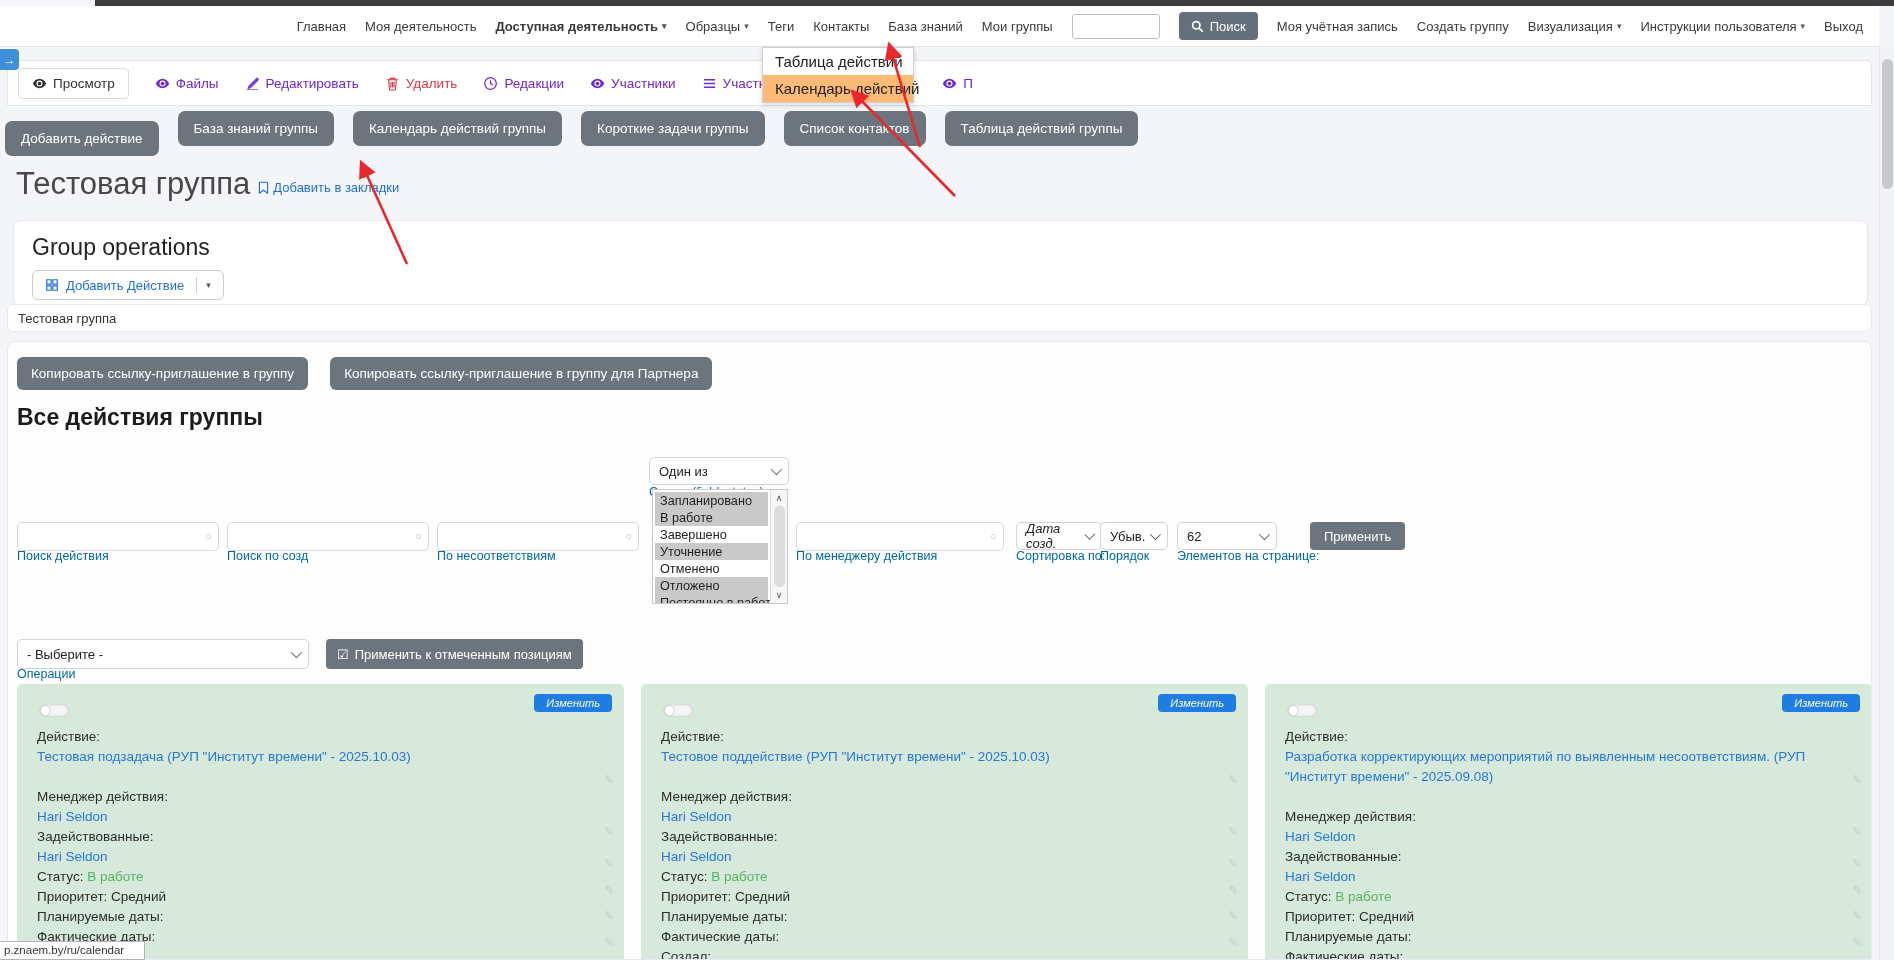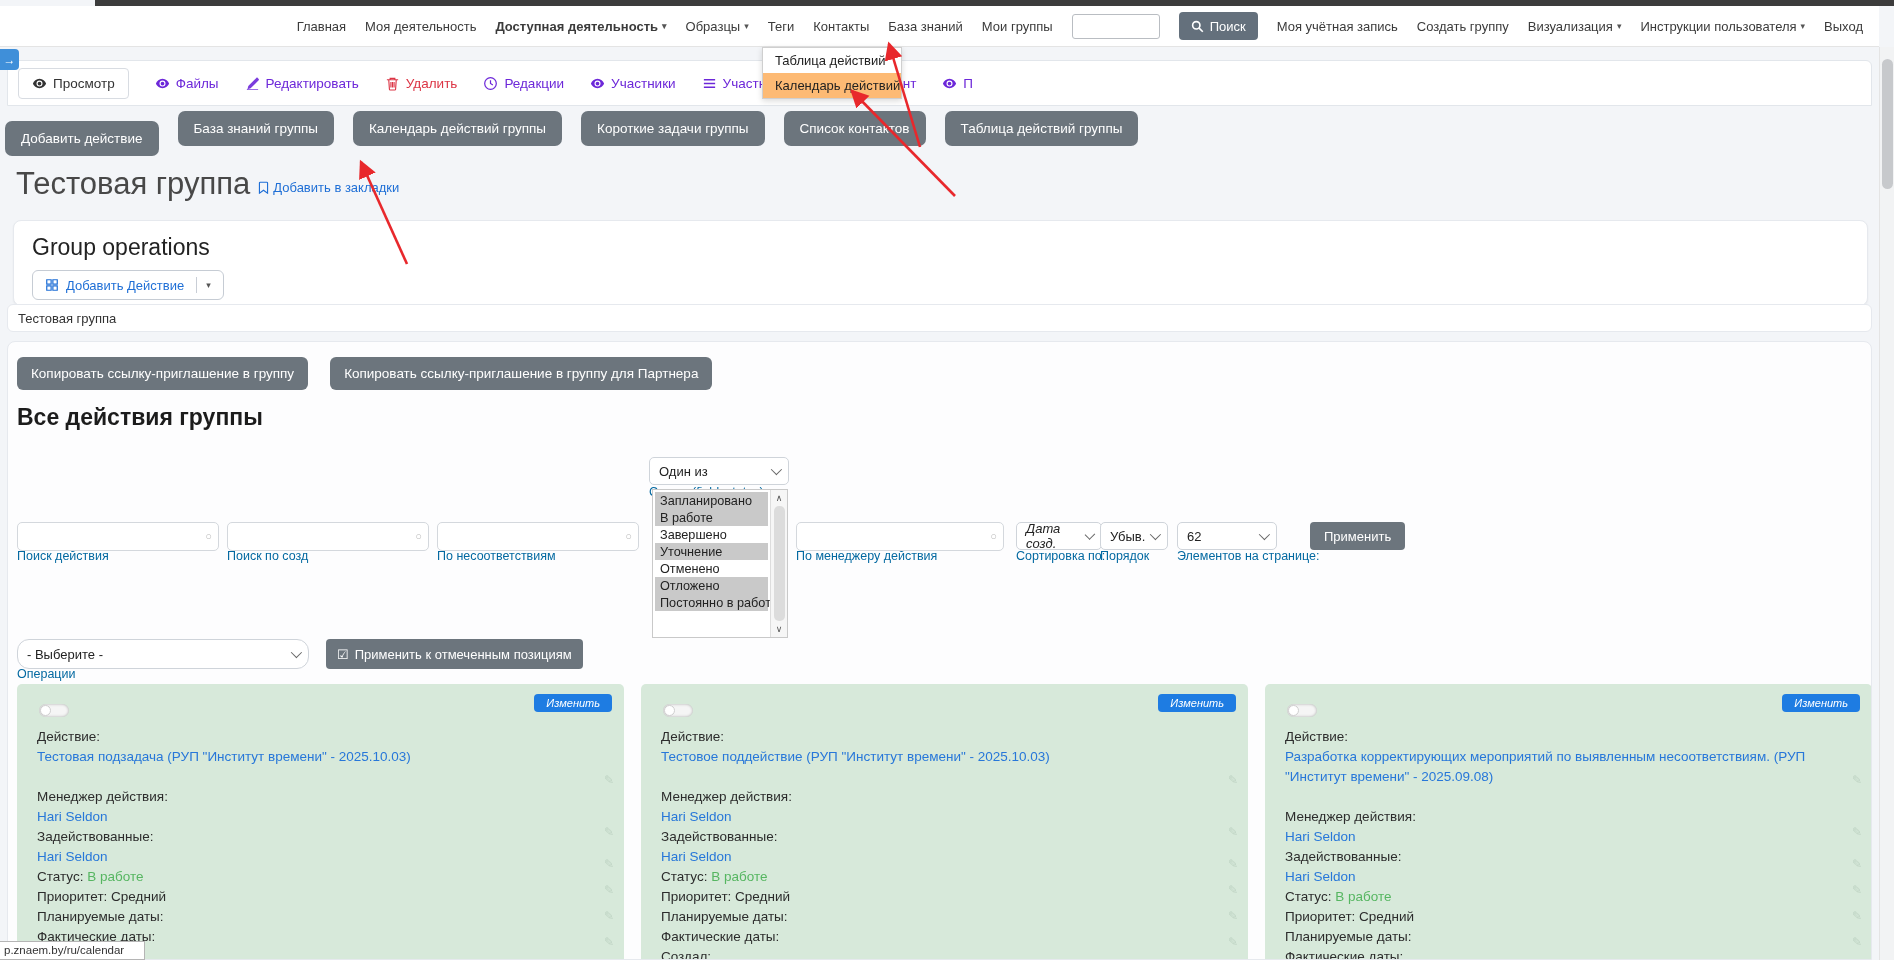--- a/index.html
+++ b/index.html
@@ -69,21 +69,21 @@
 
   .flabel { position:absolute; font-size:12.5px; color:#0369a1; white-space:nowrap;margin-top:44px; }
   .select { position:absolute; height:28px; border:1px solid #cfd4da; border-radius:5px; background:#fff;
             font-size:13px; color:#222; display:flex; align-items:center; padding:0 9px; cursor:pointer; }
   .select .sel-caret { margin-left:auto; width:8px; height:8px; border-right:1.5px solid #666;
             border-bottom:1.5px solid #666; transform:rotate(45deg) translateY(-2px); }
   .tinput { position:absolute; height:29px; width:202px; }
   .tinput input { width:100%; height:100%; border:1px solid #d4d8dd; border-radius:5px; padding:0 20px 0 8px; font-size:13px; }
   .tinput .clear { position:absolute; right:7px; top:8px; color:#b9b9b9; font-size:11px; }
 
-  .listbox { position:absolute; top:147px; left:644px; width:136px; height:149px; border:1px solid #c9c9c9;
+  .listbox { position:absolute; top:147px; left:644px; width:136px; height:115px; border:1px solid #c9c9c9;
              background:#fff; display:flex; z-index:8; }
   .opts { flex:1; padding:2px 2px; overflow:hidden; }
   .opt { font-size:12.7px; padding:1.5px 5px; color:#222; white-space:nowrap; cursor:pointer; }
   .opt.sel { background:#c9c9c9; }
   .lb-sb { width:17px; background:#f6f6f6; border-left:1px solid #ddd; display:flex; flex-direction:column;
            justify-content:space-between; align-items:center; font-size:9px; color:#555; padding:3px 0; }
   .lb-thumb { width:11px; flex:1; margin:3px 0; background:#dcdcdc; border-radius:5px; }
 
   .apply-btn { position:absolute; background:#6c757d; color:#fff; border:none; border-radius:4px;
                font-size:13px; padding:0 14px; height:28px; cursor:pointer; }
@@ -100,22 +100,22 @@
   .toggle .knob { position:absolute; left:1px; top:1px; width:11px; height:11px; border-radius:50%;
                   background:#fff; border:1px solid #cfcfcf; }
   .edit-btn { position:absolute; top:10px; right:12px; background:#1e7ce2; color:#fff; font-size:11px;
               font-style:italic; padding:3px 12px; border:none; border-radius:4px; cursor:pointer; }
   .acard a { color:#2777d9; text-decoration:none; cursor:pointer; }
   .acard .row { min-height:20px; }
   .status-val { color:#56b661; }
   .pencil { position:absolute; right:10px; color:#9fb8a6; opacity:.45; font-size:12px; }
 
   
-  .dd-menu { position:absolute; top:47px; left:762px; width:140px; background:#fff; border:1px solid #cfcfcf;
-             box-shadow:0 2px 6px rgba(0,0,0,.15); z-index:40; font-size:13px; color:#222; }
+  .dd-menu { position:absolute; top:47px; left:762px; width:152px; background:#fff; border:1px solid #cfcfcf;
+             box-shadow:0 2px 6px rgba(0,0,0,.15); z-index:40; font-size:15px; color:#222; }
   .dd-item { padding:5px 12px; cursor:pointer; white-space:nowrap; }
   .dd-item.hover { background:#fdba74; }
 
   
   .arrows { position:absolute; inset:0; z-index:60; pointer-events:none; }
   .scrollbar { position:absolute; top:47px; right:0; width:15px; bottom:0; background:#f2f3f4;
                border-left:1px solid #e4e4e4; z-index:70; }
   .sb-thumb { position:absolute; top:12px; left:2px; width:11px; height:130px; background:#c7c9cc; border-radius:6px; }
   .url-tooltip { position:absolute; left:0; bottom:0; background:#fff; border:1px solid #b5b5b5; border-left:none;
                  padding:2px 20px 3px 4px; font-size:11.5px; color:#333; z-index:80; }
@@ -340,21 +340,21 @@
     <span class="sel-caret"></span>
   </div>
   <div class="flabel" style="top:163px; left:1169px;">Элементов на странице:</div>
   <div class="select" style="top:180px; left:1169px; width:100px;">
     <span>62</span>
     <span class="sel-caret"></span>
   </div>
   <button class="apply-btn" style="top:180px; left:1302px;">Применить</button>
 
   <div class="flabel" style="top:281px; left:9px;">Операции</div>
-  <div class="select" style="top:297px; left:9px; width:292px; height:30px; border-radius:12px;">
+  <div class="select" style="top:297px; left:9px; width:292px; height:30px; border-radius:5px;">
     <span>- Выберите -</span>
     <span class="sel-caret"></span>
   </div>
   <button class="ops-apply">
     <span>☑</span>
     <span>Применить к отмеченным позициям</span>
   </button>
 
   <div class="cards-row">
 

